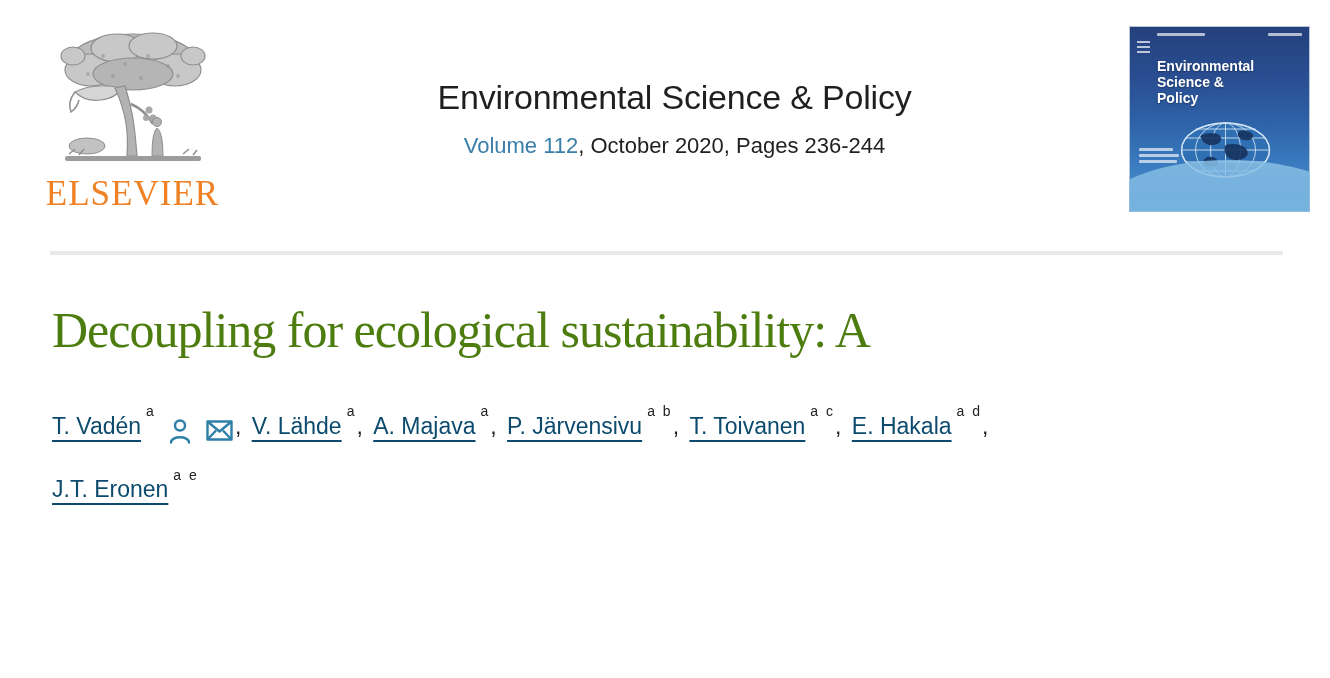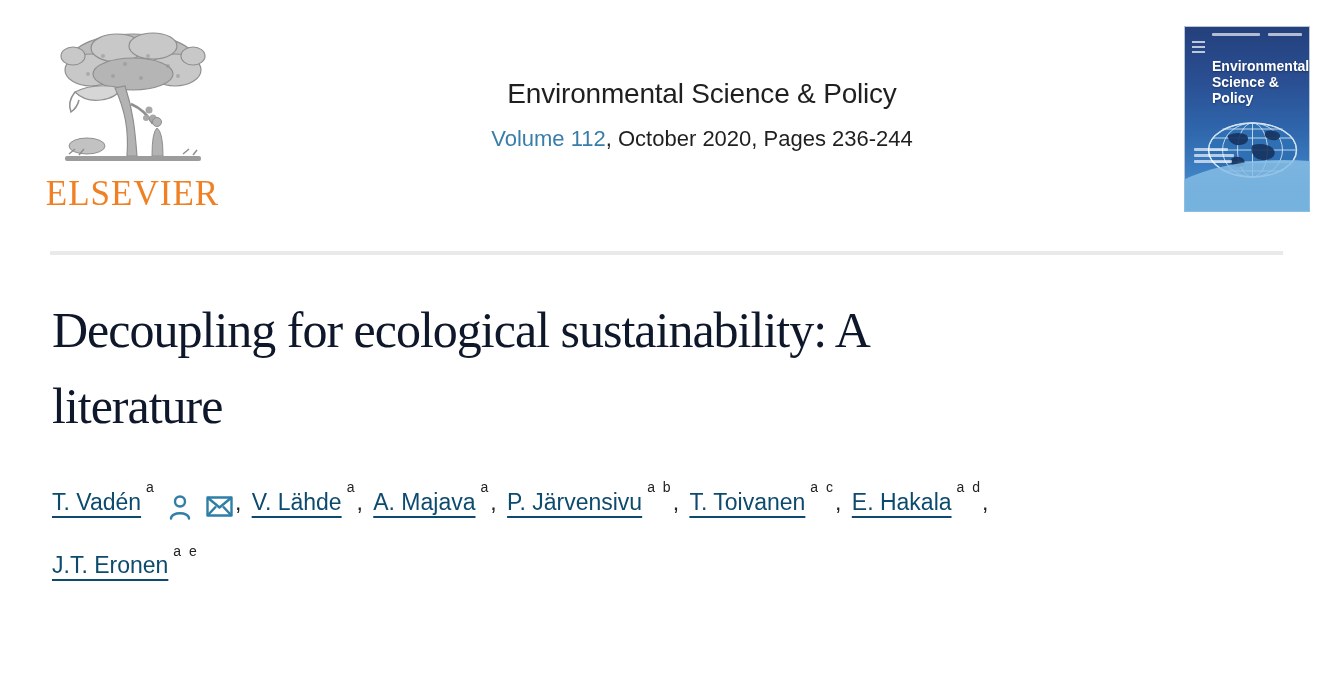--- a/index.html
+++ b/index.html
@@ -26,35 +26,35 @@
     font-family:"Liberation Serif", serif;
     font-size:35px;
     letter-spacing:1px;
     color:#EF8023;
     margin-top:2px;
     white-space:nowrap;
   }
 
   .center-block { flex:1 1 auto; text-align:center; padding-top:52px; }
   .journal-title {
-    font-size:28px;
+    font-size:34px;
     font-weight:400;
     color:#1f1f1f;
     letter-spacing:-0.2px;
     text-decoration:none;
     display:inline-block;
     cursor:pointer;
   }
   .volume-line { margin-top:16px; font-size:22px; color:#1f1f1f; }
   .volume-link { color:#397da9; text-decoration:none; cursor:pointer; }
 
   
   .cover {
     position:relative;
-    width:126px; height:186px;
+    width:181px; height:186px;
     flex:0 0 auto;
     background:linear-gradient(180deg,#24407c 0%, #2a4f93 30%, #2f65ab 55%, #3c7fc2 78%, #5ea3d8 100%);
     overflow:hidden;
     cursor:pointer;
     box-shadow:0 0 0 1px #b9c6d8 inset;
   }
   .cover-swoosh {
     position:absolute; left:-30px; bottom:-58px;
     width:260px; height:110px;
     border-radius:50% 50% 0 0;
@@ -96,21 +96,21 @@
 
   
   .article { padding:0 52px; }
   .article-title {
     margin-top:37px;
     font-family:"Liberation Serif", serif;
     font-weight:400;
     font-size:50px;
     line-height:76px;
     letter-spacing:-1px;
-    color:#0f172a;
+    color:#4d7c0f;
   }
   .authors {
     margin-top:28px;
     font-size:23px;
     line-height:2.62;
     color:#222222;
   }
   .author { white-space:nowrap; }
   .author-name {
     color:#0c4a6e;
@@ -229,21 +229,20 @@
       <div class="cover-swoosh"></div>
     </div>
   </div>
 
   <div class="divider"></div>
 
   <div class="article">
 
     <h1 class="article-title">
       <div>Decoupling for ecological sustainability: A</div>
-      <div>literature</div>
     </h1>
 
     <div class="authors">
 
       <span class="author"><a class="author-name">T. Vadén</a><sup class="author-sup">a</sup><span class="corr-icons"><svg width="24" height="26" viewBox="0 0 24 26" fill="none" stroke="#2E7EA6" stroke-width="2.4" stroke-linecap="round">
           <circle cx="12" cy="7.5" r="5"></circle>
           <path d="M3,24.5 C3,17.5 21,17.5 21,24.5"></path>
         </svg><span class="icon-gap"></span><svg width="27" height="21" viewBox="0 0 27 21" fill="none" stroke="#2E7EA6" stroke-width="2.4" stroke-linejoin="round">
           <rect x="1.5" y="1.5" width="24" height="18"></rect>
           <path d="M1.5,1.5 L13.5,11.5 L25.5,1.5"></path>

